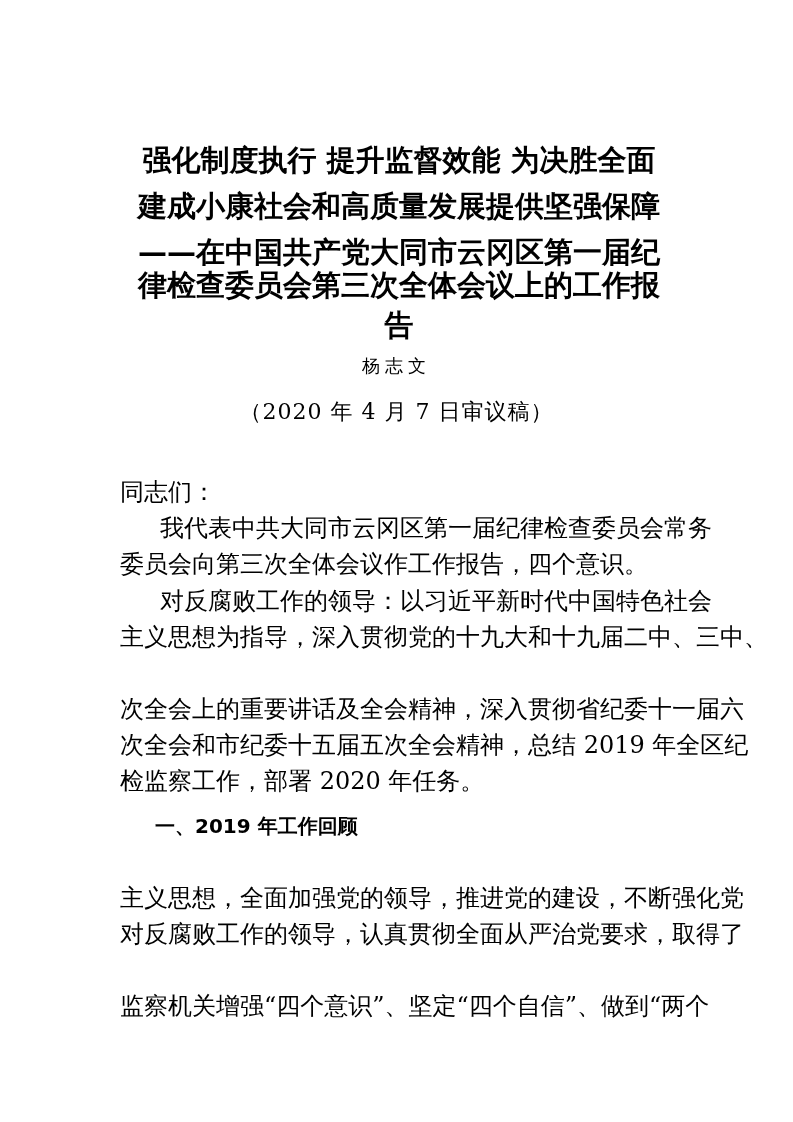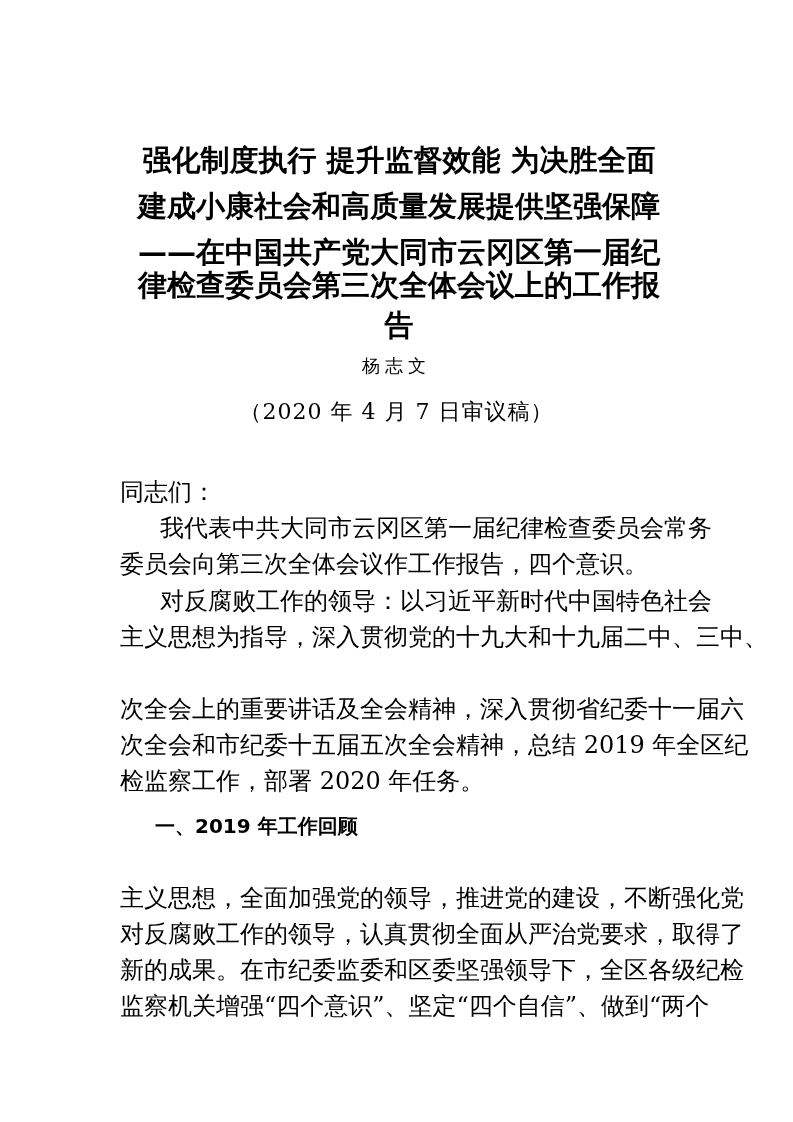--- a/index.html
+++ b/index.html
@@ -53,16 +53,15 @@
   <div class="line indent" style="top:586px">对反腐败工作的领导：以习近平新时代中国特色社会</div>
   <div class="line" style="top:622px">主义思想为指导，深入贯彻党的十九大和十九届二中、三中、</div>
   <div class="line" style="top:694px">次全会上的重要讲话及全会精神，深入贯彻省纪委十一届六</div>
   <div class="line" style="top:730px">次全会和市纪委十五届五次全会精神，总结 2019 年全区纪</div>
   <div class="line last" style="top:766px">检监察工作，部署 2020 年任务。</div>
 
   <div class="heading" style="top:811px">一、2019 年工作回顾</div>
 
   <div class="line" style="top:919px">对反腐败工作的领导，认真贯彻全面从严治党要求，取得了</div>
   <div class="line" style="top:883px">主义思想，全面加强党的领导，推进党的建设，不断强化党</div>
-  <div class="line" style="top:955px">新的成果。在市纪委监委和区委坚强领导下，全区各级纪检</div>
   <div class="line" style="top:991px">监察机关增强“四个意识”、坚定“四个自信”、做到“两个</div>
 
 </div>
 
 </body></html>

